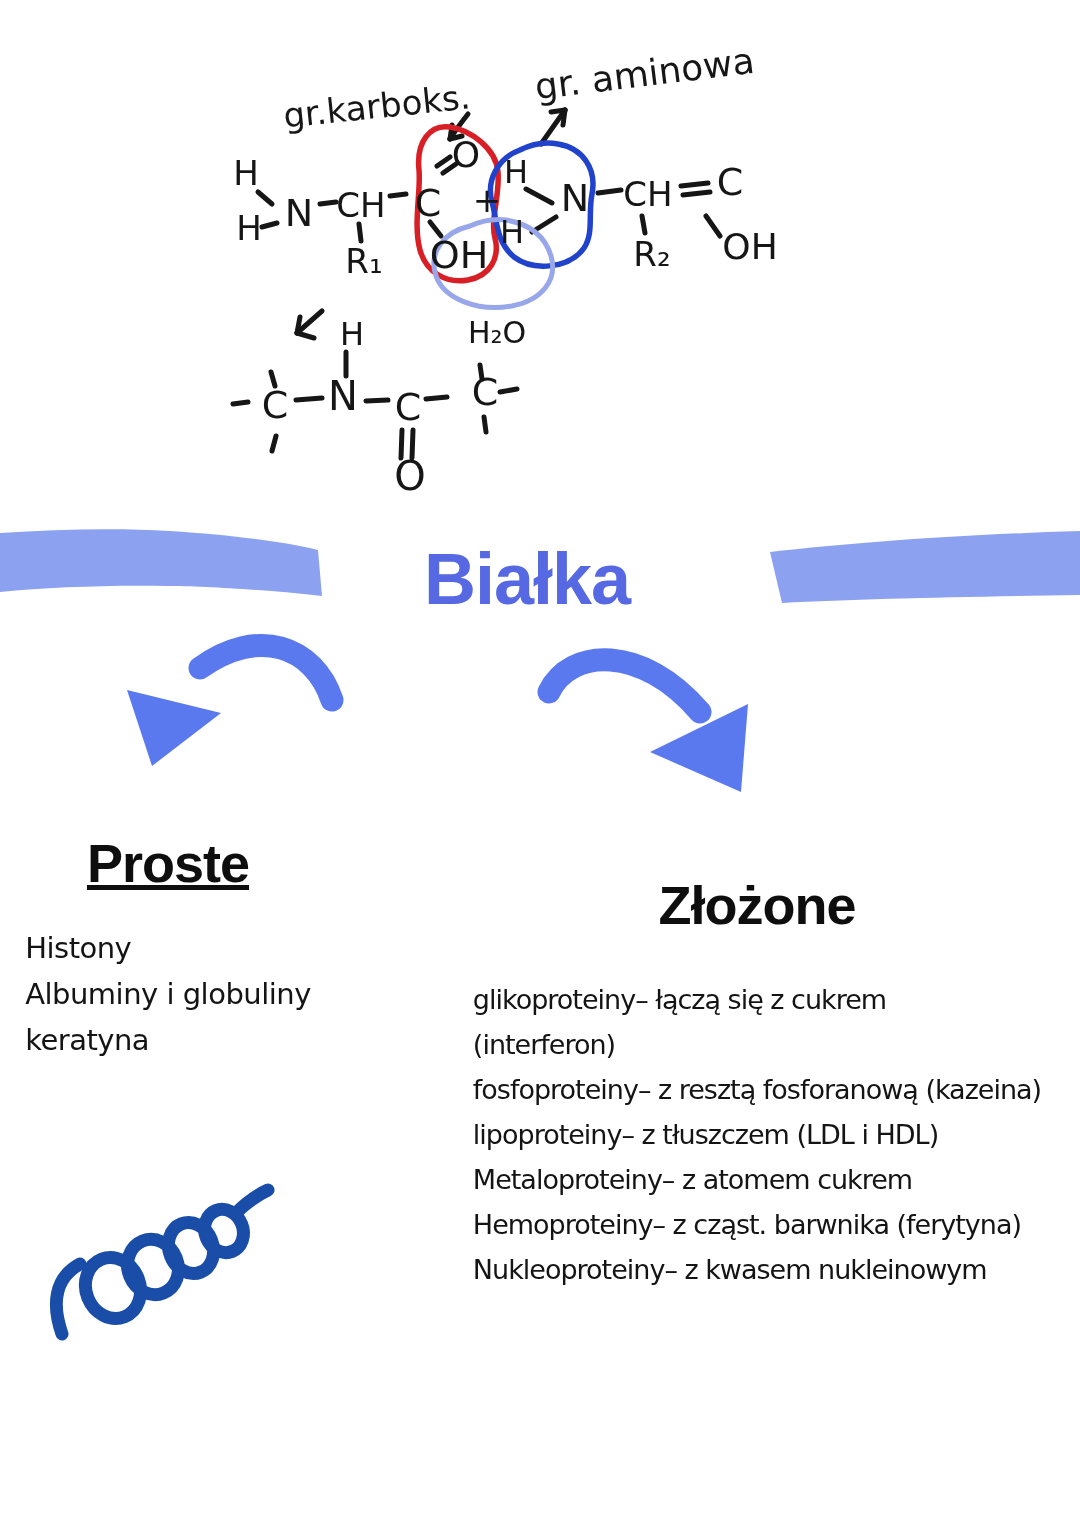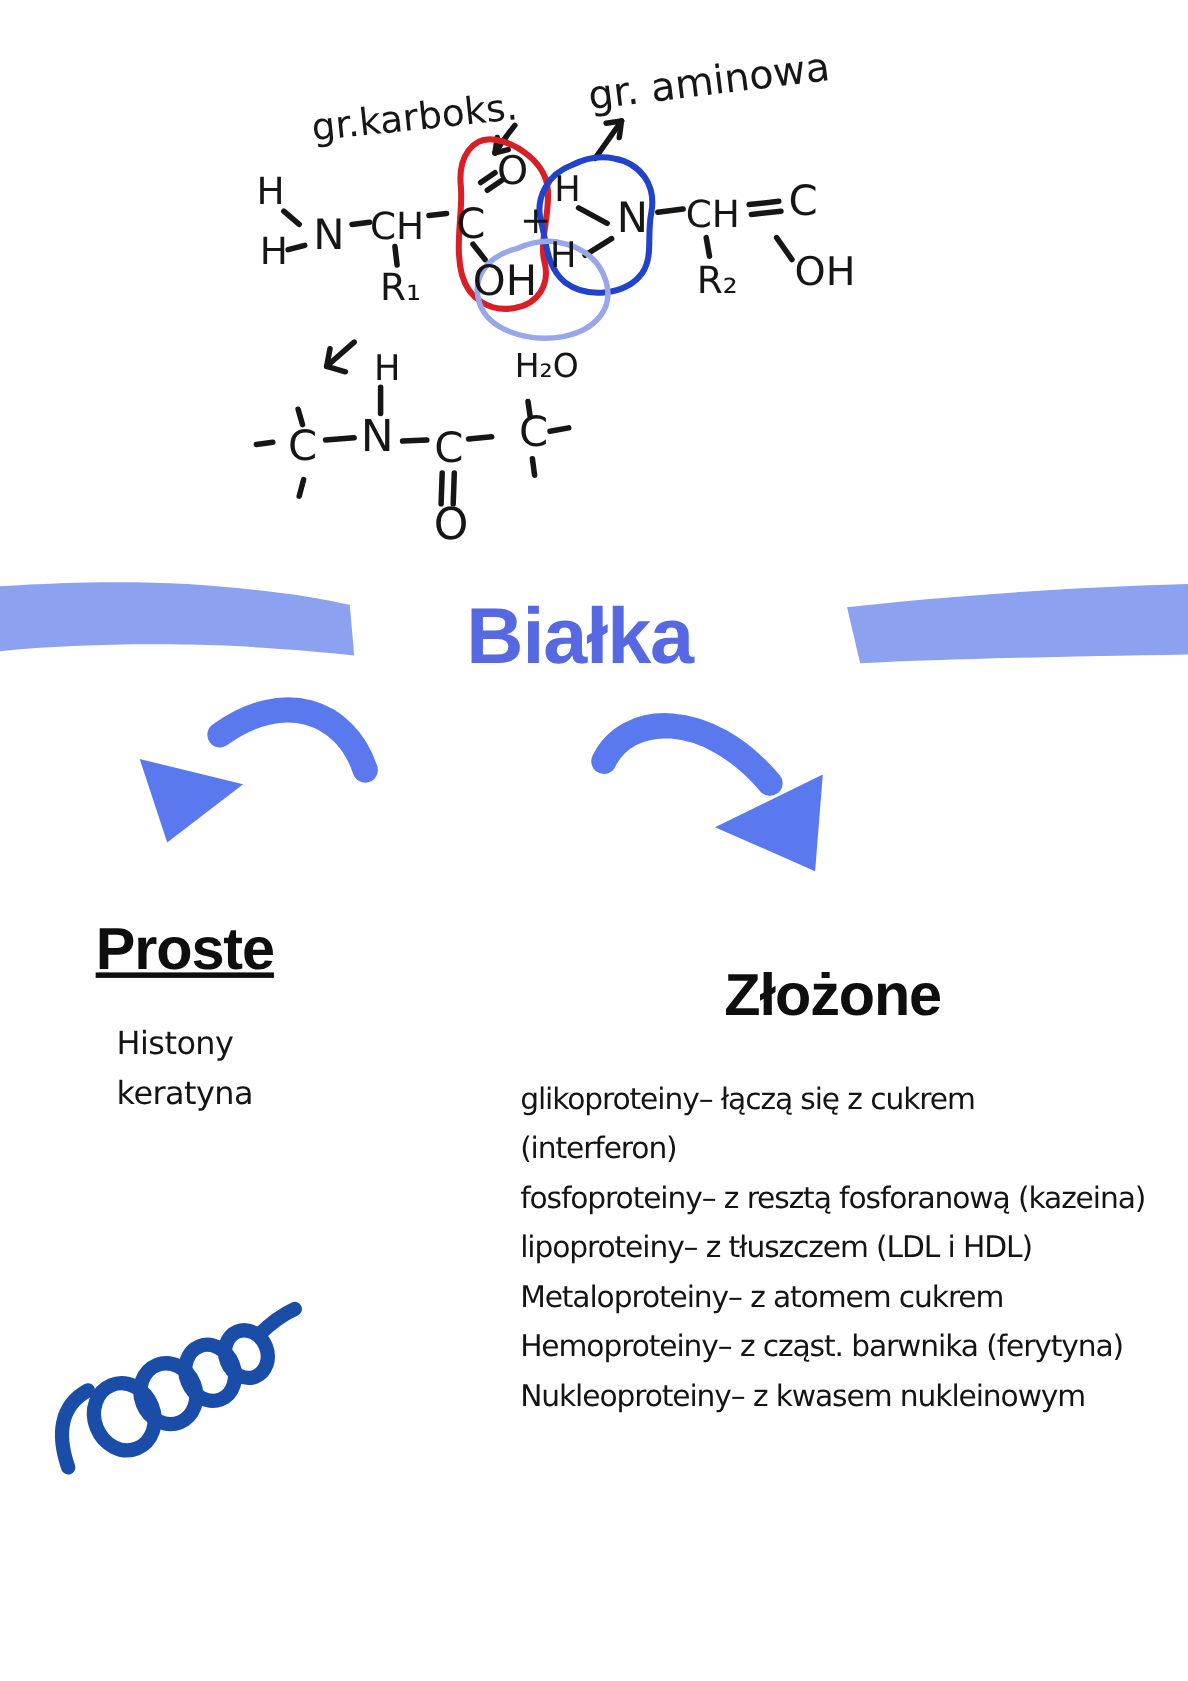--- a/index.html
+++ b/index.html
@@ -148,20 +148,21 @@
     <path d="M 236 1213 C 247 1202, 257 1195, 268 1190" stroke="#1a4da8"></path>
   </g>
 </svg>
 
 <div class="overlay main-title">Białka</div>
 
 <div class="overlay branch-heading heading-left">Proste</div>
 
 <div class="overlay hand-list list-left">
   <div>Histony</div>
+  <div>Albuminy i globuliny</div>
   <div>keratyna</div>
 </div>
 
 <div class="overlay branch-heading heading-right">Złożone</div>
 
 <div class="overlay hand-list list-right">
   <div>glikoproteiny– łączą się z cukrem</div>
   <div>(interferon)</div>
   <div>fosfoproteiny– z resztą fosforanową (kazeina)</div>
   <div>lipoproteiny– z tłuszczem (LDL i HDL)</div>

